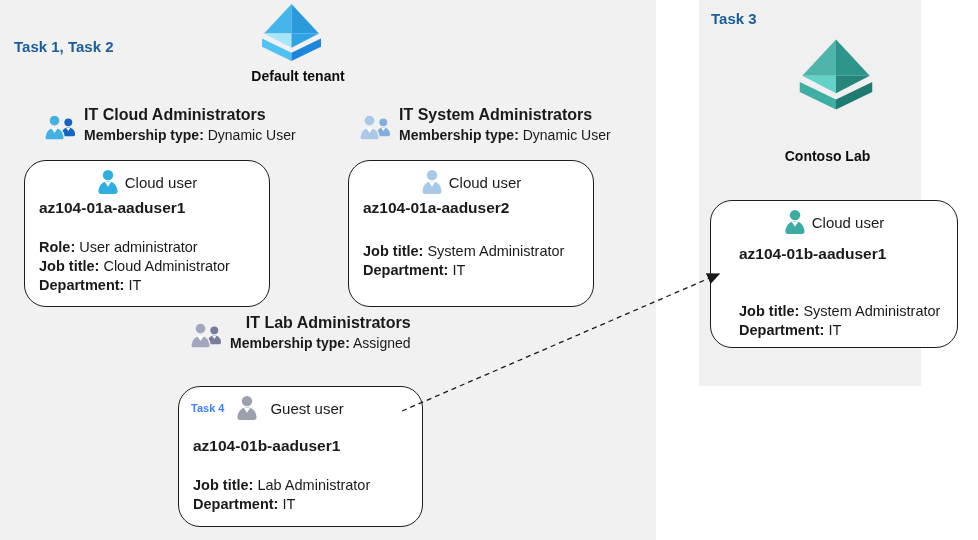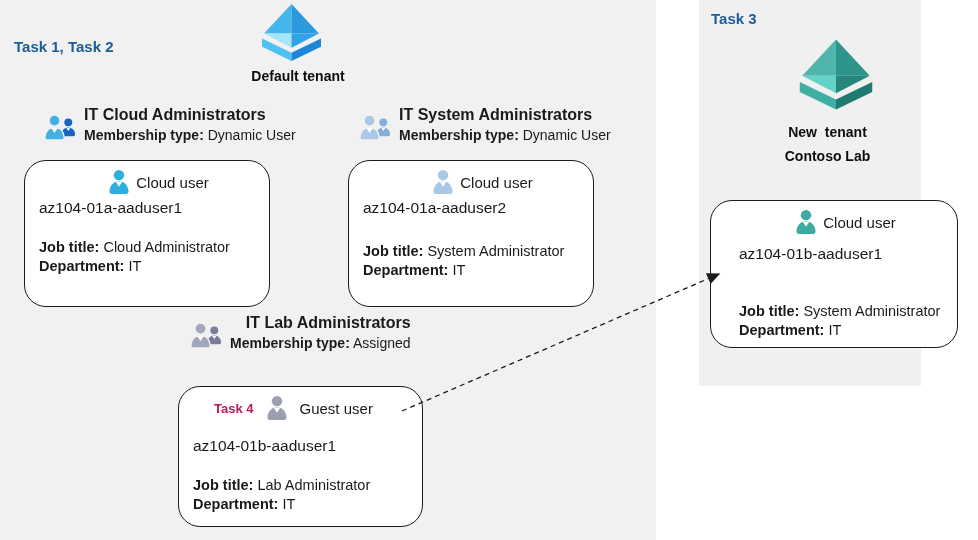--- a/index.html
+++ b/index.html
@@ -32,28 +32,28 @@
   .group-title { font-size:16px; font-weight:bold; line-height:21px; white-space:nowrap; }
   .group-membership { font-size:14px; line-height:21px; white-space:nowrap; }
   .b { font-weight:bold; }
 
   .ucard { position:absolute; background:#ffffff; border:1.4px solid #1c1c1c; border-radius:22px; }
   .pos-card1 { left:24px;  top:160px; width:246px; height:147px; }
   .pos-card2 { left:348px; top:160px; width:246px; height:147px; }
   .pos-card3 { left:178px; top:386px; width:245px; height:141px; }
   .pos-card4 { left:11px;  top:200px; width:248px; height:148px; }
 
-  .card-head { position:absolute; top:8px; left:0; right:0; display:flex; align-items:center;padding-left:23px; }
+  .card-head { position:absolute; top:8px; left:0; right:0; display:flex; align-items:center; }
   .card-head.centered { justify-content:center; gap:6px; }
   .card-head.task4-head { left:12px; gap:12px; }
   .person-icon { width:22px; height:26px; flex:none; }
   .user-type { font-size:15px; color:#1a1a1a; }
-  .task-label-inline { font-size:13px; font-weight:bold; color:#be185d; }
-
-  .card-name { position:absolute; left:14px; font-size:15.5px; font-weight:normal; white-space:nowrap; }
+  .task-label-inline { font-size:11px; font-weight:bold; color:#3b82f6; }
+
+  .card-name { position:absolute; left:14px; font-size:15.5px; font-weight:bold; white-space:nowrap; }
   .pos-name-a { top:38px; }
   .pos-name-b { top:50px; }
   .pos-name-c { top:44px; left:28px; }
 
   .card-fields { position:absolute; left:14px; font-size:14.5px; line-height:19px; }
   .pos-fields-1 { top:77px; }
   .pos-fields-2 { top:81px; }
   .pos-fields-3 { top:89px; }
   .pos-fields-4 { top:101px; left:28px; }
   .frow { white-space:nowrap; }
@@ -143,20 +143,21 @@
           <g fill="#2eafdf">
             <circle cx="12" cy="6" r="5.7"></circle>
             <path d="M12,13 C6.2,13 2.3,16.6 1.6,23.4 C1.4,25.2 2.5,26.5 4.3,26.5 L19.7,26.5 C21.5,26.5 22.6,25.2 22.4,23.4 C21.7,16.6 17.8,13 12,13 Z"></path>
             <polygon points="8.6,13.4 12,18.6 15.4,13.4" fill="#ffffff"></polygon>
           </g>
         </svg>
         <span class="user-type">Cloud user</span>
       </div>
       <div class="card-name pos-name-a">az104-01a-aaduser1</div>
       <div class="card-fields pos-fields-1">
+        <div class="frow"><span class="fl">Role:</span><span>User administrator</span></div>
         <div class="frow"><span class="fl">Job title:</span><span>Cloud Administrator</span></div>
         <div class="frow"><span class="fl">Department:</span><span>IT</span></div>
       </div>
     </div>
 
     <div class="ucard pos-card2">
       <div class="card-head centered">
         <svg class="person-icon" viewBox="0 0 24 27">
           <g fill="#a9c8e8">
             <circle cx="12" cy="6" r="5.7"></circle>
@@ -200,21 +201,20 @@
 
     <svg class="tenant-icon pos-tenant-teal" viewBox="0 0 64 58">
       <polygon points="32,1 5,30 32,30" fill="#4fb5ab"></polygon>
       <polygon points="32,1 59,30 32,30" fill="#2e958c"></polygon>
       <polygon points="5,30 32,44 32,30" fill="#63d3c8"></polygon>
       <polygon points="59,30 32,44 32,30" fill="#27857c"></polygon>
       <polygon points="3,35 32,49 32,57 3,43" fill="#3fafa4"></polygon>
       <polygon points="61,35 32,49 32,57 61,43" fill="#1f7a72"></polygon>
     </svg>
 
-    <div class="tenant-name pos-tenant-line1">New tenant</div>
     <div class="tenant-name pos-tenant-line2">Contoso Lab</div>
 
     <div class="ucard pos-card4">
       <div class="card-head centered">
         <svg class="person-icon" viewBox="0 0 24 27">
           <g fill="#3aaca1">
             <circle cx="12" cy="6" r="5.7"></circle>
             <path d="M12,13 C6.2,13 2.3,16.6 1.6,23.4 C1.4,25.2 2.5,26.5 4.3,26.5 L19.7,26.5 C21.5,26.5 22.6,25.2 22.4,23.4 C21.7,16.6 17.8,13 12,13 Z"></path>
             <polygon points="8.6,13.4 12,18.6 15.4,13.4" fill="#ffffff"></polygon>
           </g>

